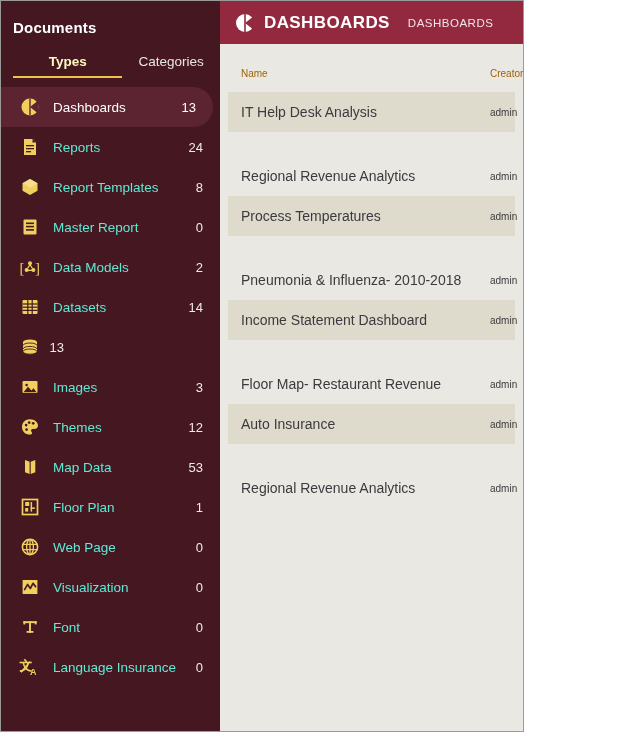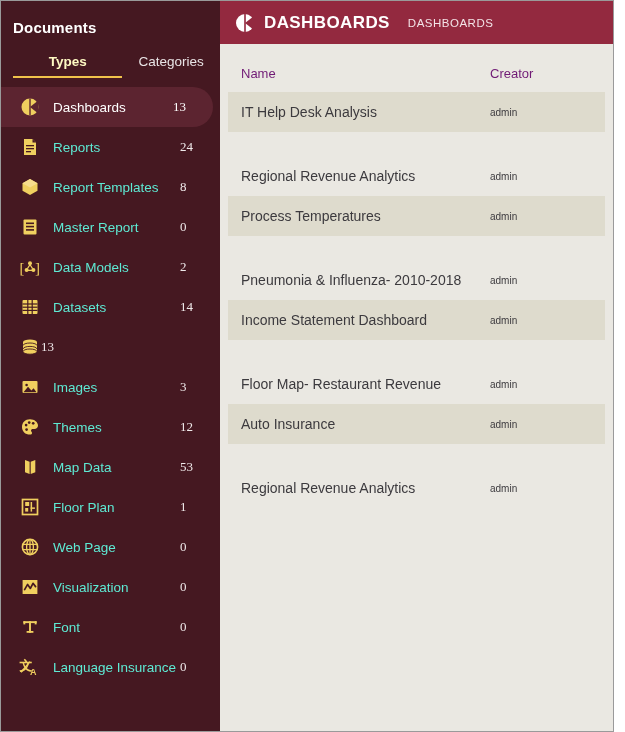--- a/index.html
+++ b/index.html
@@ -4,21 +4,21 @@
 <style>
   * { box-sizing: border-box; margin: 0; padding: 0; }
   html, body {
     width: 625px;
     height: 732px;
     overflow: hidden;
     font-family: "Liberation Sans", sans-serif;
   }
   #app {
     position: relative;
-    width: 614px;
+    width: 524px;
     height: 732px;
     display: flex;
     background: #eae8e2;
     border: 1px solid #9a9a9a;
     overflow: hidden;
   }
 
   
   #sidebar {
     width: 219px;
@@ -92,22 +92,22 @@
     color: #5eead4;
     font-size: 13.5px;
     margin-left: 12px;
     flex: 1 1 auto;
     white-space: nowrap;
   }
   .nav-count {
     color: #efe9ea;
     font-size: 13px;
     width: 40px;
+    text-align: right;
     padding-right: 17px;
-    font-family: Liberation Serif, serif;
   }
   .nav-item.active .nav-label,
   .nav-item.active .nav-count { color: #ffffff; }
 
   
   #main {
     flex: 1 1 auto;
     height: 100%;
     background: #eae8e2;
     display: flex;
@@ -167,22 +167,22 @@
     overflow: hidden;
     text-overflow: ellipsis;
   }
   .cell-creator {
     flex: 1 1 auto;
     font-size: 10px;
     color: #3c3a3e;
   }
   .header-row .cell-name,
   .header-row .cell-creator {
-    color: #701a75;
-    font-size: 13px;
+    color: #a16207;
+    font-size: 10px;
   }
 </style>
 </head>
 <body>
 
 <div id="app">
 
   <div id="sidebar">
 
     <div id="sidebar-title">Documents</div>

